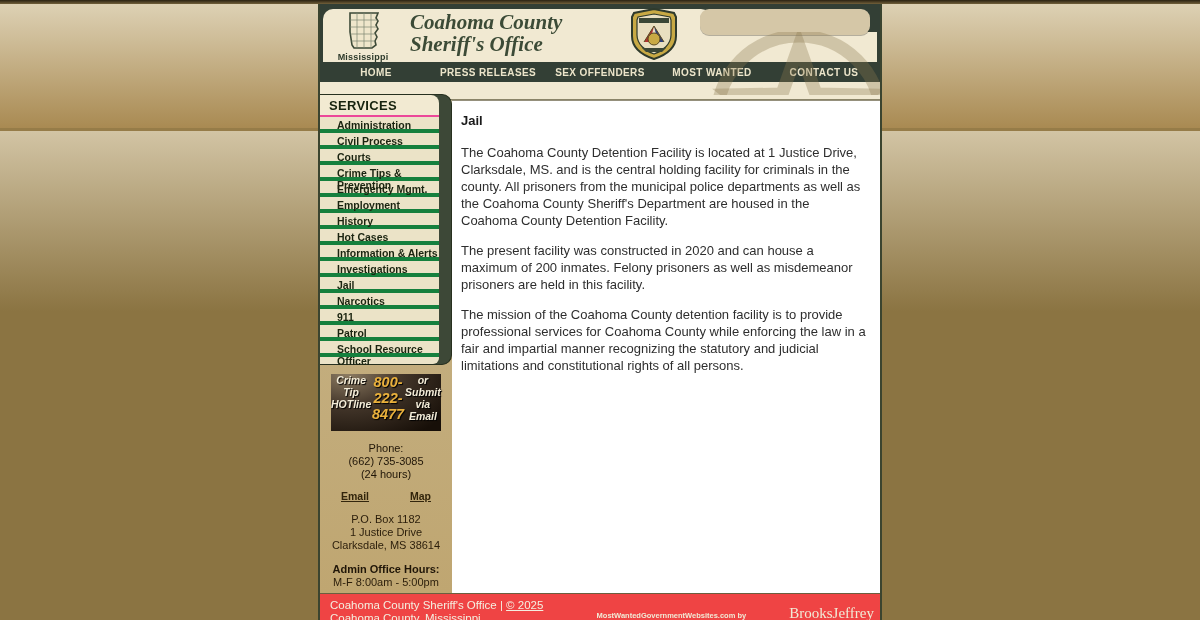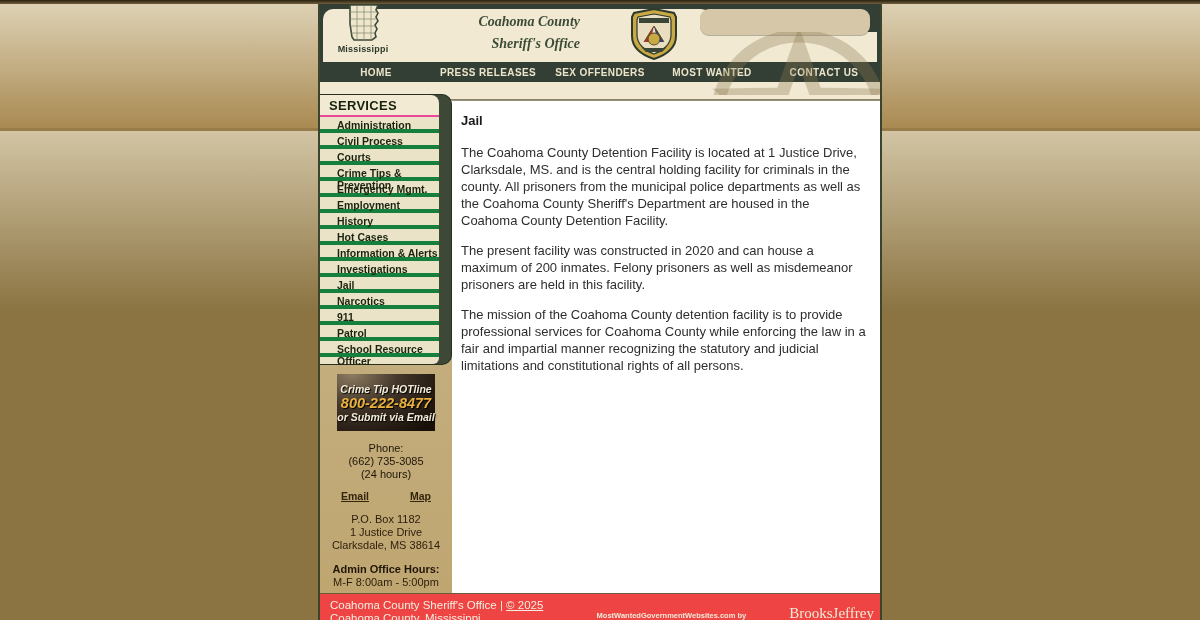--- a/index.html
+++ b/index.html
@@ -18,25 +18,25 @@
   
   .page { position:absolute; left:318px; top:4px; width:564px; height:616px;
     border-left:2px solid #3b442f; border-right:2px solid #3b442f; overflow:hidden; background:#f1e9d2; }
 
   
   .header { position:relative; width:100%; height:58px; background:#333f35; z-index:1; }
   .hdr-cream-low { position:absolute; left:3px; right:3px; top:28px; bottom:0; background:#f1e9d2; }
   .hdr-cream-tab { position:absolute; left:3px; top:5px; width:388px; height:27px; background:#f1e9d2; border-radius:10px 10px 0 0; }
   .hdr-tan-tab { position:absolute; left:380px; top:5px; width:170px; height:26px; background:#d5c7a7; border-radius:9px; box-shadow:0 1px 0 rgba(0,0,0,.25); }
   .hdr-inner { position:absolute; inset:0; z-index:3; display:flex; align-items:flex-start; }
-  .ms-block { margin:0 0 0 12px; width:62px; text-align:center; }
+  .ms-block { margin:8px 0 0 12px; width:62px; text-align:center; }
   .ms-label { font-size:9px; font-weight:bold; color:#2d3a2b; margin-top:-2px; letter-spacing:0.2px; }
-  .title-block { margin:7px 0 0 16px; width:170px; text-align:right;
+  .title-block { margin:7px 0 0 16px; width:170px; text-align:left;
     font-family:"Liberation Serif", serif; font-style:italic; font-weight:bold;
-    font-size:14px; line-height:22px; color:#3c4b37; }
+    font-size:21px; line-height:22px; color:#3c4b37; }
   .badge-block { margin:4px 0 0 50px; }
 
   
   .watermark-wrap { position:absolute; left:0; top:28px; width:100%; height:63px; overflow:hidden; z-index:2; pointer-events:none; }
 
   
   .nav { position:relative; width:100%; height:20px; background:#333f35; display:flex; align-items:center; z-index:1; }
   .nav-item { flex:1; text-align:center; color:#ece5ca; font-size:10px; font-weight:bold; letter-spacing:0.4px; cursor:pointer; position:relative; z-index:3; }
 
   .cream-strip { position:relative; width:100%; height:18px; background:#f1e9d2; border-bottom:1px solid #8b8468; z-index:1; }
@@ -49,21 +49,21 @@
   
   .services { position:relative; margin-top:-6px; background:#3d4837; border:1px solid #27301f; border-left:none;
     border-radius:0 10px 10px 0; padding-right:12px; z-index:4; }
   .services-title { background:#f2ead2; font-size:13px; font-weight:bold; color:#17230f;
     padding:3px 0 2px 9px; border-bottom:2px solid #ec4899; border-radius:0 8px 0 0; letter-spacing:0.3px; }
   .menu-item { background:#ebe3c7; font-size:10.5px; font-weight:bold; color:#1a2410;
     padding:2px 0 2px 17px; border-bottom:4px solid #15803d; height:16px; cursor:pointer; }
   .services-cap { background:#ebe3c7; height:7px; border-radius:0 0 6px 0; }
 
   
-  .hotline { margin:9px auto 0; width:98px; height:57px; display:flex; flex-direction:column; justify-content:center; text-align:center;
+  .hotline { margin:9px auto 0; width:110px; height:57px; display:flex; flex-direction:row; justify-content:center; text-align:center;
     background:radial-gradient(ellipse at 15% 0%, #8d7c62 0%, #43362a 40%, #170f08 90%); }
   .hot-line1, .hot-line3 { font-size:10.5px; font-weight:bold; font-style:italic; color:#f3ecd8; text-shadow:1px 1px 1px #000; }
   .hot-line2 { font-size:14.5px; font-weight:bold; font-style:italic; color:#eab13c; text-shadow:1px 1px 1px #000; cursor:default; }
   .hot-line3 { cursor:pointer; }
 
   .phone-block { margin-top:11px; text-align:center; font-size:11px; font-weight:normal; color:#201608; line-height:13px; }
   .links-row { margin:9px 21px 0 21px; display:flex; justify-content:space-between; }
   .side-link { font-size:10.5px; font-weight:bold; color:#32250c; text-decoration:underline; cursor:pointer; }
   .address-block { margin-top:11px; text-align:center; font-size:11px; color:#2a1d0a; line-height:13px; }
   .hours-block { margin-top:11px; text-align:center; font-size:11px; color:#2a1d0a; line-height:13px; }

